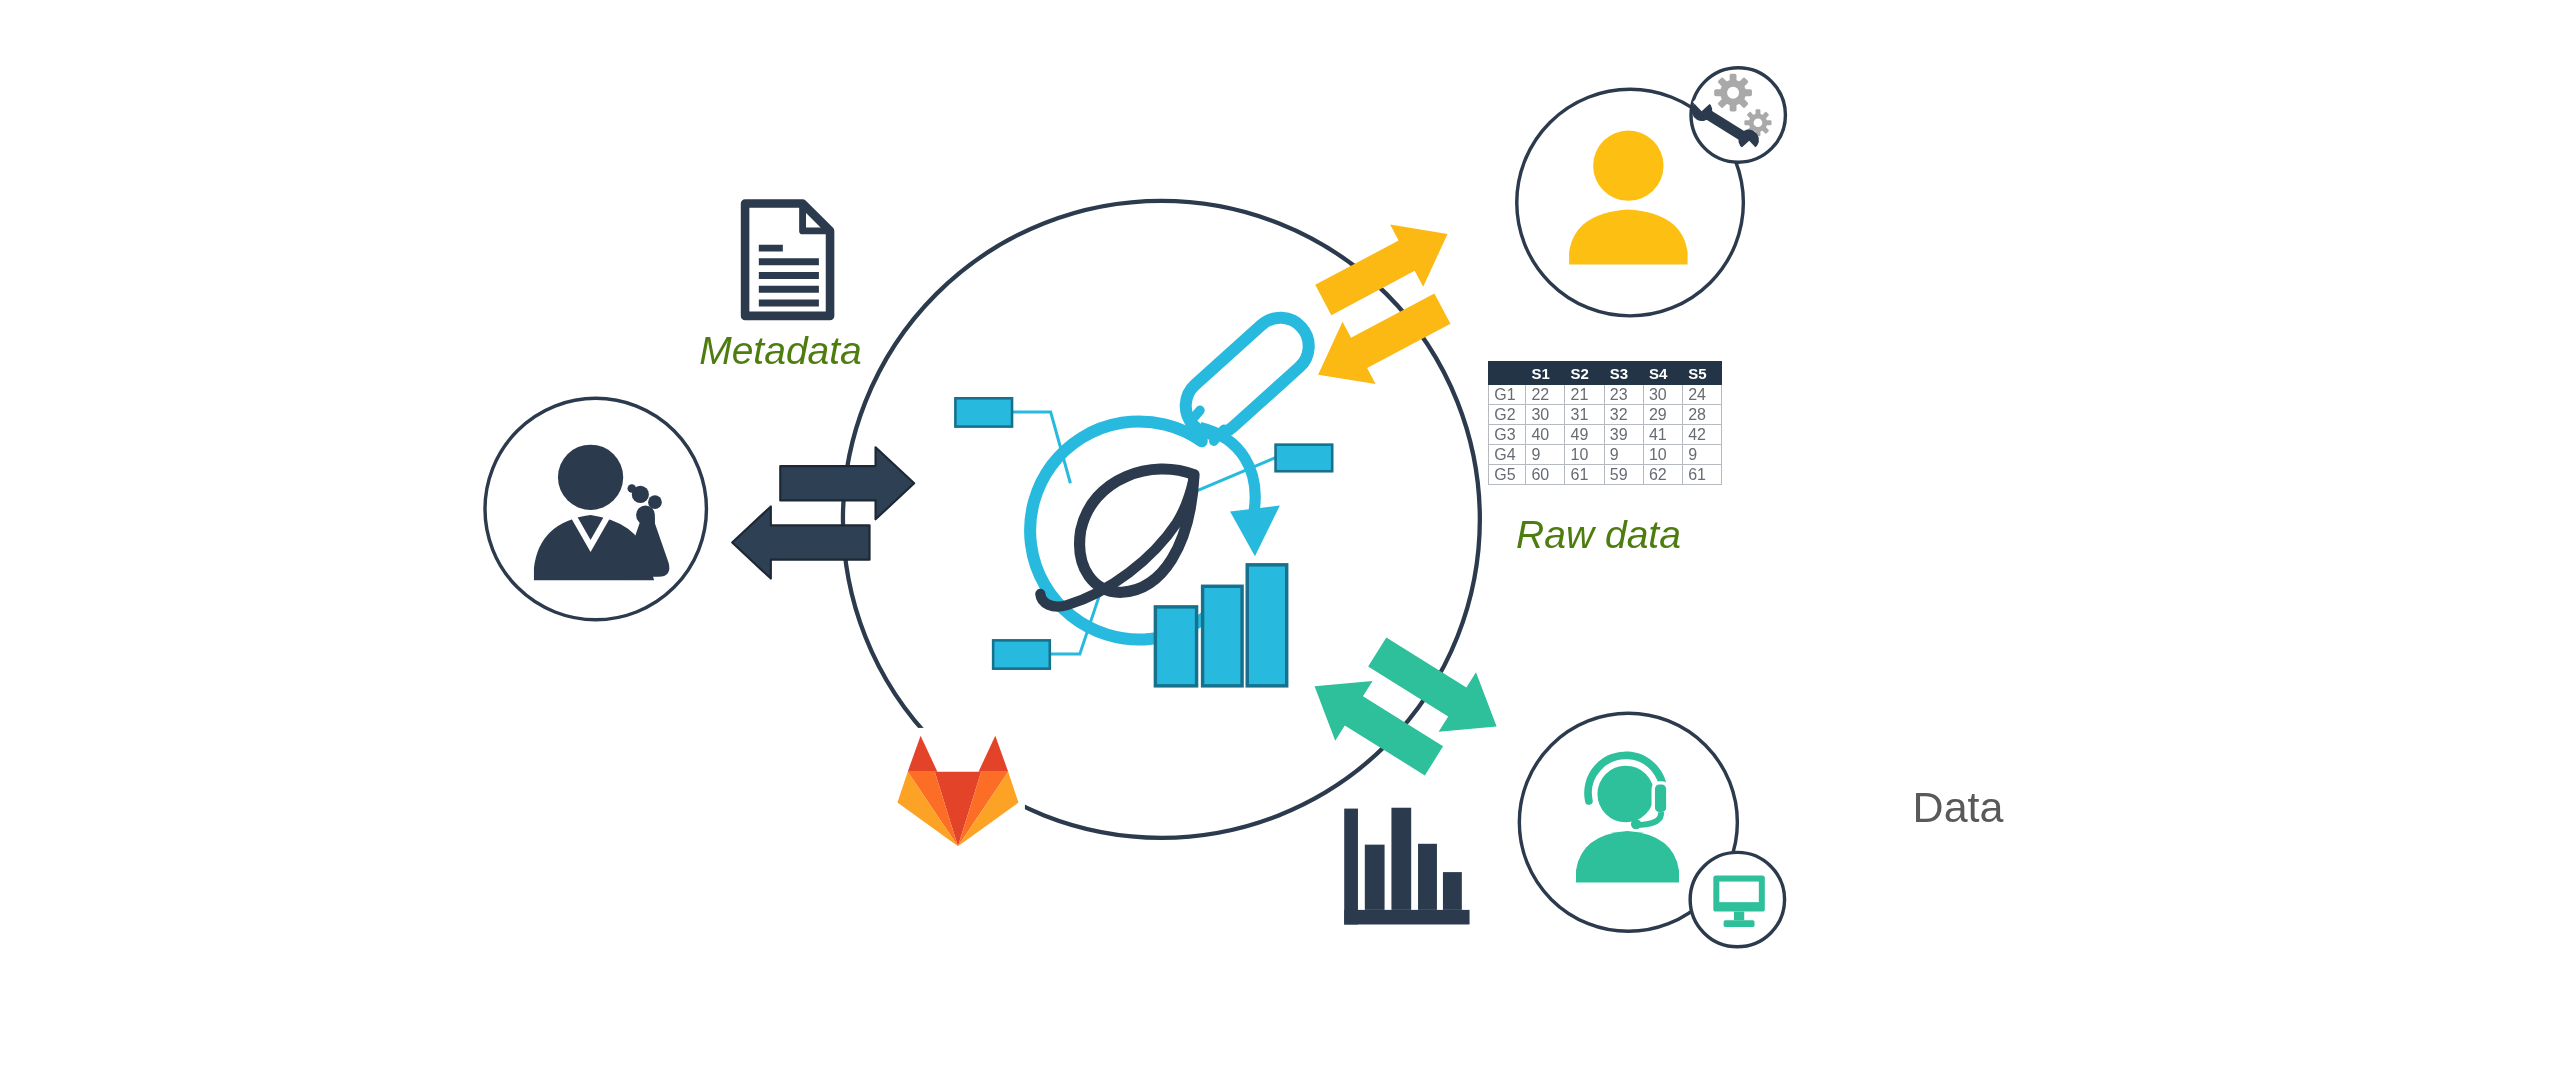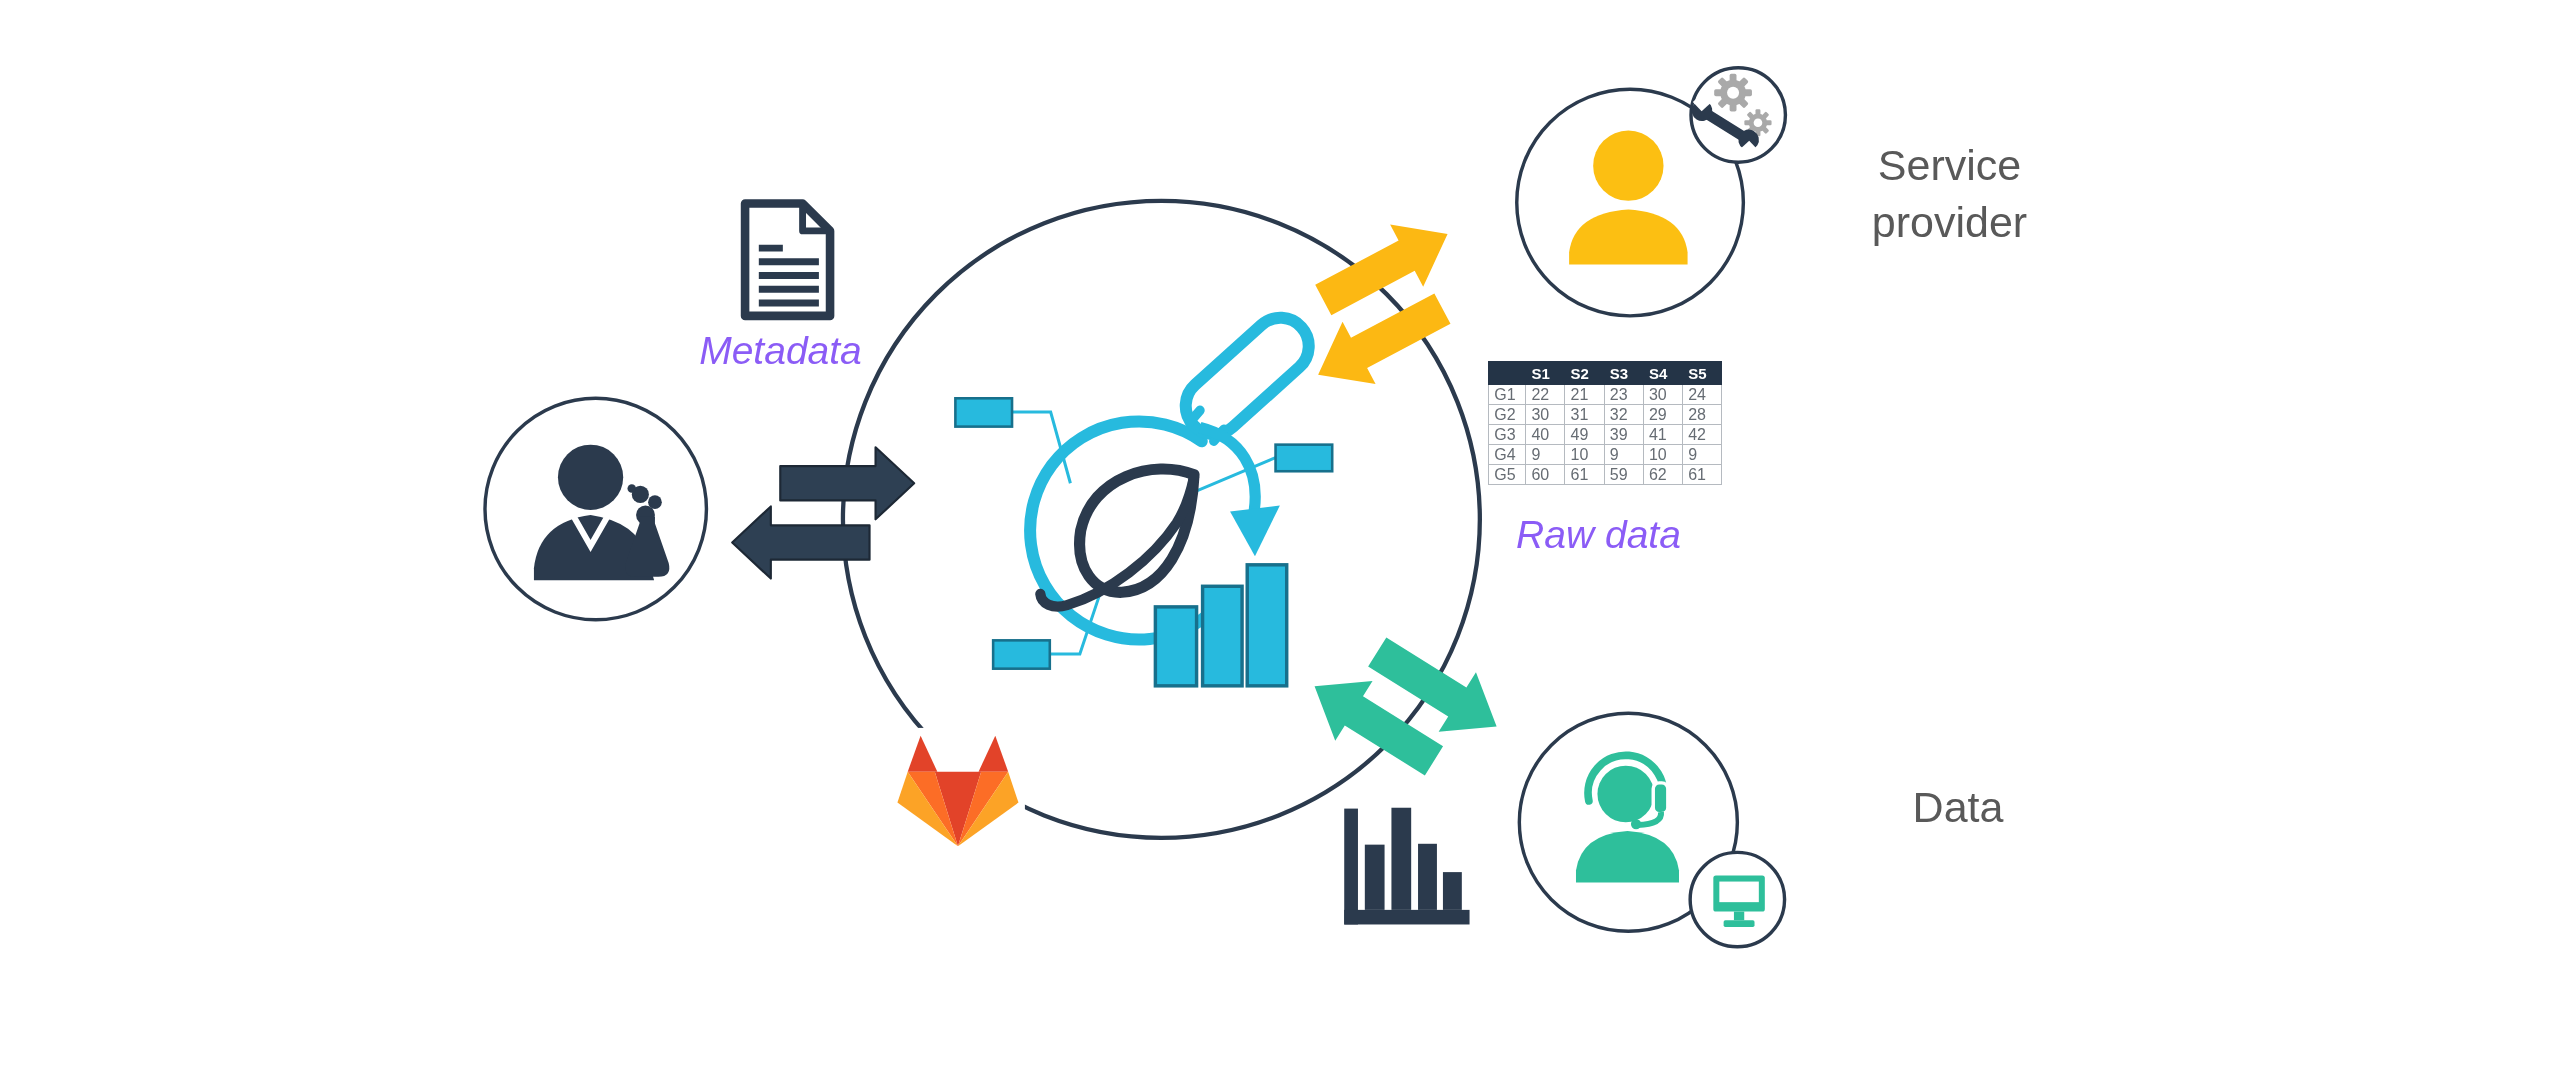--- a/index.html
+++ b/index.html
@@ -1,19 +1,19 @@
 <!DOCTYPE html>
 <html style="font-size:13.7px"><head>
 <meta charset="utf-8">
 <style>
   html,body{margin:0;padding:0;background:#fff;}
   .stage{position:relative;width:2576px;height:1091px;background:#ffffff;overflow:hidden;
          font-family:"Liberation Sans",sans-serif;}
   .diagram-svg{position:absolute;left:0;top:0;}
-  .label-italic{position:absolute;color:#8b5cf6;font-style:italic;font-size:39px;
+  .label-italic{position:absolute;color:#4d7c0f;font-style:italic;font-size:39px;
                 text-align:center;line-height:1.4;}
   .label-role{position:absolute;color:#595959;font-size:43px;text-align:center;line-height:1.32;}
   .raw-table{position:absolute;left:1488px;top:361px;border-collapse:collapse;background:#fff;}
   .raw-table th{background:#243447;color:#ffffff;font-weight:bold;font-size:15px;
                 width:33px;height:22px;text-align:left;padding:0 0 0 5.2px;border:0.9px solid #243447;}
   .raw-table th.c0{width:31px;}
   .raw-table td{border:0.9px solid #b5bac0;color:#666c73;font-size:16px;height:19px;
                 padding:0 0 0 5.2px;text-align:left;width:33px;}
   .raw-table td.c0{width:31px;}
 </style>
@@ -227,23 +227,19 @@
         <td>61</td>
       </tr>
     </tbody>
   </table>
 
   <div class="label-italic" style="left:682px;top:324px;width:197px;">Metadata</div>
 
   <div class="label-italic" style="left:1500px;top:508px;width:197px;">Raw data</div>
 
 
-  <div class="label-role" style="left:1808px;top:137px;width:283px;">
-    <div>Service</div>
-    <div>provider</div>
-  </div>
 
   <div class="label-role" style="left:1808px;top:779px;width:300px;">
     <div>Data</div>
   </div>
 
 </div>
 
 
 </body></html>

